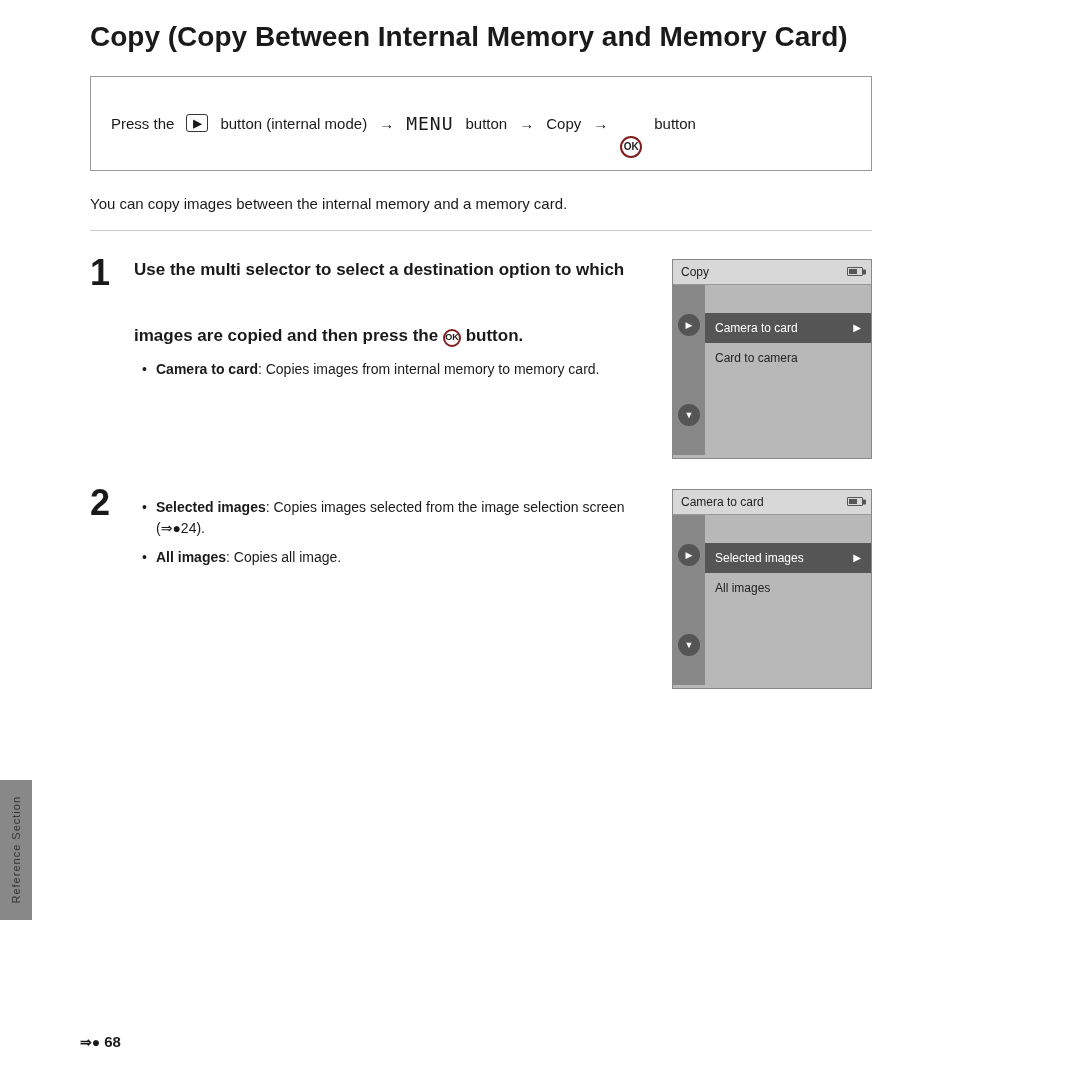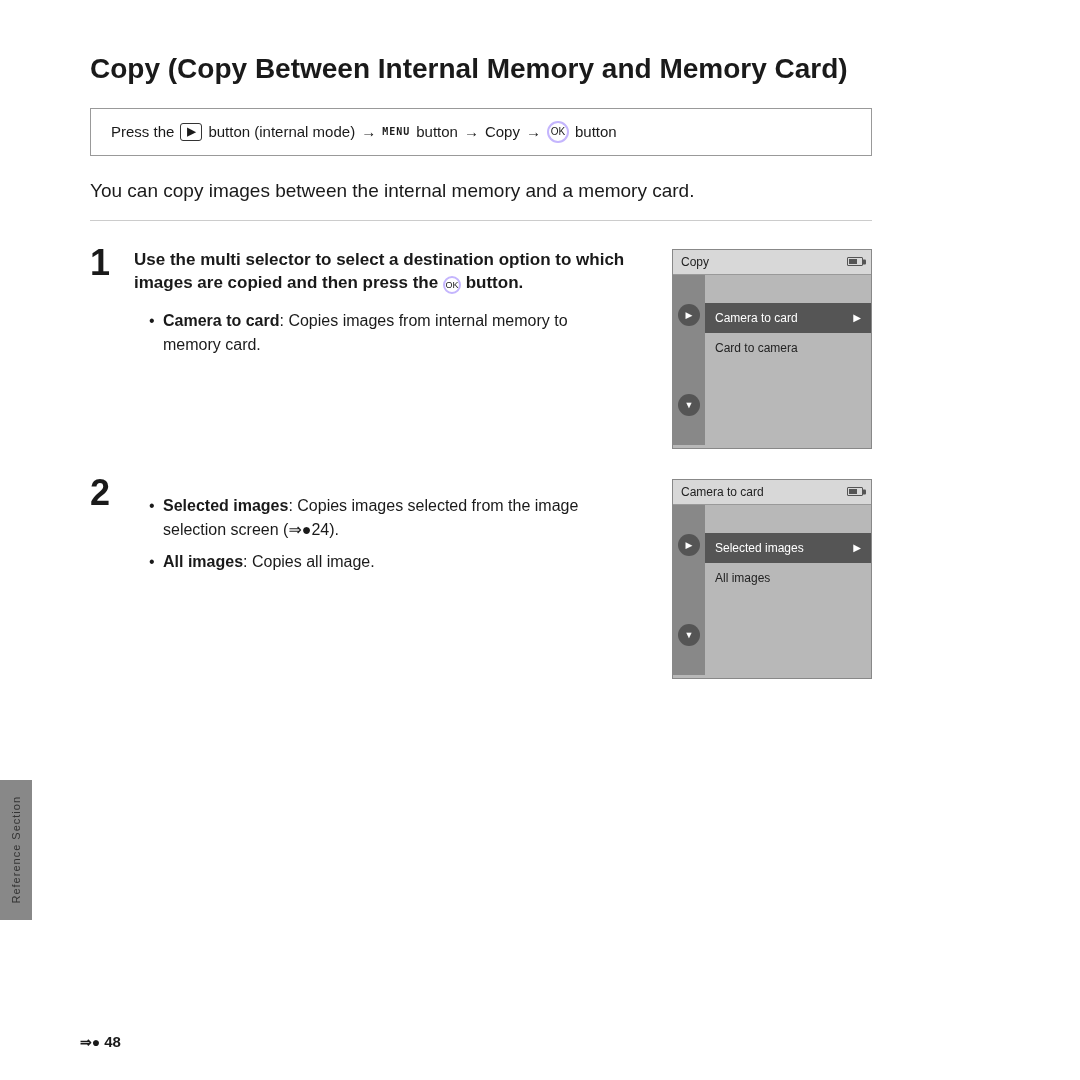--- a/index.html
+++ b/index.html
@@ -10,81 +10,82 @@
       background: #ffffff;
       font-family: 'Arial', sans-serif;
       color: #1a1a1a;
       overflow: hidden;
       position: relative;
     }
 
     .page-container {
       width: 952px;
       height: 1080px;
-      padding: 52px 80px 48px 90px;
+      padding: 20px 80px 48px 90px;
       position: relative;
     }
 
     .page-title {
       font-size: 28px;
       font-weight: bold;
       margin-bottom: 22px;
       line-height: 1.2;
     }
 
     .nav-instruction-box {
       border: 1.5px solid #999;
       padding: 12px 20px;
       margin-bottom: 24px;
       font-size: 15px;
       display: flex;
       align-items: center;
-      gap: 6px;
+      gap: 12px;
       flex-wrap: wrap;
     }
 
     .btn-icon {
       display: inline-flex;
       align-items: center;
       justify-content: center;
       border: 1.5px solid #333;
       border-radius: 3px;
       width: 22px;
       height: 18px;
       font-size: 11px;
       font-weight: bold;
       line-height: 1;
     }
 
     .ok-icon {
       display: inline-flex;
       align-items: center;
       justify-content: center;
-      border: 2px solid #c4b5fd;
+      border: 2px solid #7f1d1d;
       border-radius: 50%;
       width: 22px;
       height: 22px;
       font-size: 10px;
-      font-weight: normal;
+      font-weight: bold;
       line-height: 1;
+      margin-top: 47px;
     }
 
     .menu-text {
       font-family: monospace;
-      font-weight: bold;
-      font-size: 10px;
+      font-weight: normal;
+      font-size: 18px;
       letter-spacing: 1px;
     }
 
     .arrow {
       font-size: 15px;
     }
 
     .intro-text {
-      font-size: 19px;
+      font-size: 15px;
       margin-bottom: 28px;
       padding-bottom: 18px;
       border-bottom: 1px solid #ccc;
     }
 
     .content-area {
       display: flex;
       gap: 30px;
       margin-bottom: 30px;
     }
@@ -114,22 +115,22 @@
     .step-title {
       font-size: 17px;
       font-weight: bold;
       line-height: 1.35;
       margin-bottom: 12px;
     }
 
     .bullet-list {
       list-style: none;
       padding: 0;
-      margin: 15px;
-      font-size: 16px;
+      margin: 8px;
+      font-size: 14px;
       line-height: 1.5;
     }
 
     .bullet-list li {
       margin-bottom: 8px;
       padding-left: 14px;
       position: relative;
     }
 
     .bullet-list li::before {
@@ -407,16 +408,16 @@
       </div>
     </div>
   </div>
 
   <div class="reference-sidebar">
     <span class="reference-text">Reference Section</span>
   </div>
 
   <div class="page-number-area">
     <span class="page-num-icon">⇒●</span>
-    <span>48</span>
+    <span>68</span>
   </div>
 
 </div>
 
 </body></html>

